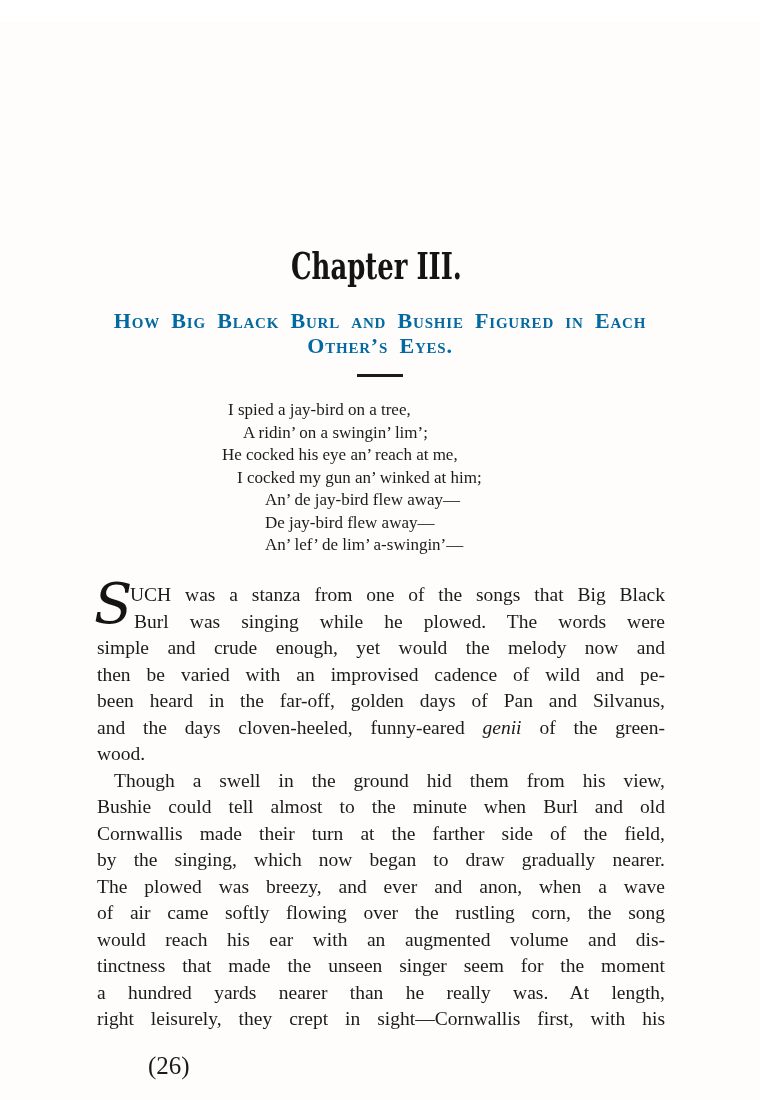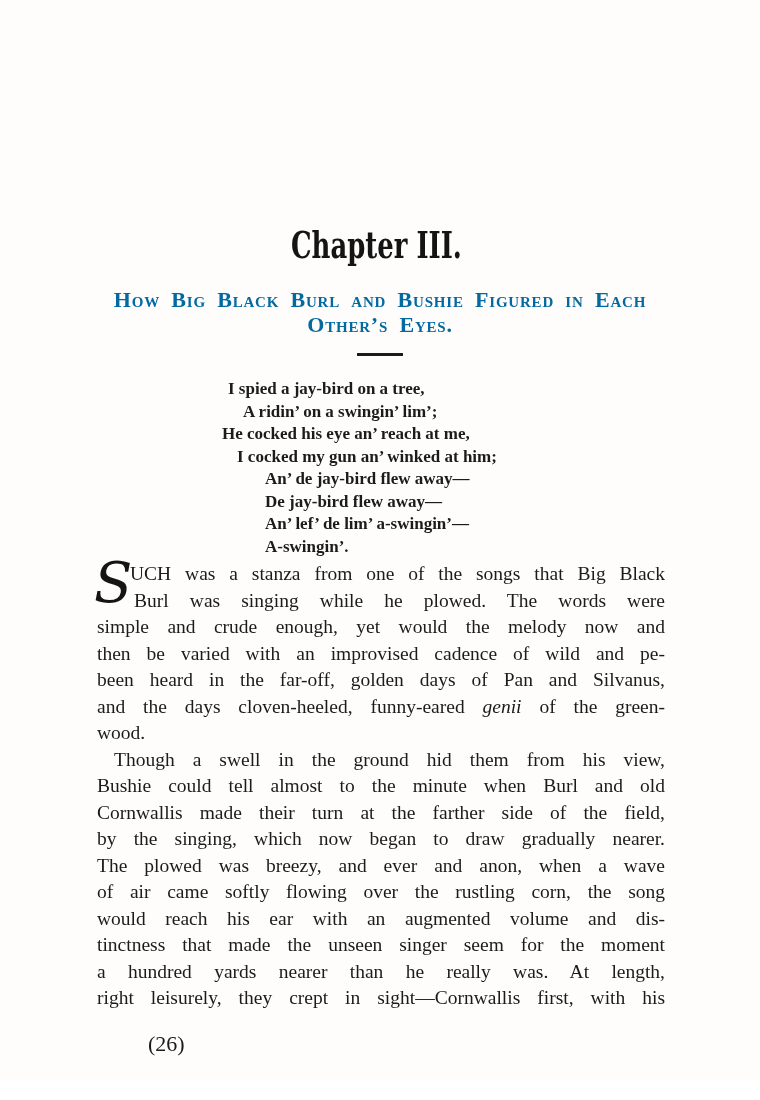--- a/index.html
+++ b/index.html
@@ -4,20 +4,21 @@
 <style>
   html, body { margin: 0; padding: 0; background: #ffffff; }
   .page {
     position: relative;
     width: 760px;
     height: 1080px;
     background: #fefdfc;
     font-family: "Liberation Serif", serif;
     color: #1c1c1c;
     overflow: hidden;
+    margin-top: 21px;
   }
   .chapter-title {
     position: absolute;
     top: 224px;
     left: 0;
     width: 760px;
     text-align: center;
     font-family: "DejaVu Serif", serif;
     font-weight: bold;
     font-size: 37px;
@@ -46,21 +47,21 @@
     left: 357px;
     width: 46px;
     height: 3px;
     background: #1b1b1b;
   }
   .poem {
     position: absolute;
     left: 222px;
     top: 378px;
     font-size: 17px;
-    font-weight: bold;
+    font-weight: normal;
     line-height: 22.5px;
     color: #1b1b1b;
     white-space: nowrap;
   }
   .pline { height: 22.5px; }
   .ind-a { margin-left: 6px; }
   .ind-b { margin-left: 21px; }
   .ind-c { margin-left: 0; }
   .ind-d { margin-left: 15px; }
   .ind-e { margin-left: 43px; }
@@ -92,21 +93,21 @@
     font-size: 56px;
     line-height: 56px;
     font-weight: normal;
     color: #141414;
   }
   .it { font-style: italic; }
   .pagenum {
     position: absolute;
     left: 148px;
     top: 1031px;
-    font-size: 22px;
+    font-size: 25px;
     color: #1b1b1b;
   }
 </style>
 </head>
 <body>
 
 <div class="page">
 
   <div class="chapter-title">Chapter III.</div>
 
@@ -118,21 +119,20 @@
   <div class="divider"></div>
 
   <div class="poem">
     <div class="pline ind-a">I spied a jay-bird on a tree,</div>
     <div class="pline ind-b">A ridin’ on a swingin’ lim’;</div>
     <div class="pline ind-c">He cocked his eye an’ reach at me,</div>
     <div class="pline ind-d">I cocked my gun an’ winked at him;</div>
     <div class="pline ind-e">An’ de jay-bird flew away—</div>
     <div class="pline ind-e">De jay-bird flew away—</div>
     <div class="pline ind-e">An’ lef’ de lim’ a-swingin’—</div>
-    <div class="pline ind-e">A-swingin’.</div>
   </div>
 
   <div class="body-block">
 
     <div class="para">
       <span class="dropcap">S</span>
       <div class="jline ml-a">UCH was a stanza from one of the songs that Big Black</div>
       <div class="jline ml-b">Burl was singing while he plowed.  The words were</div>
       <div class="jline">simple and crude enough, yet would the melody now and</div>
       <div class="jline">then be varied with an improvised cadence of wild and pe-</div>

